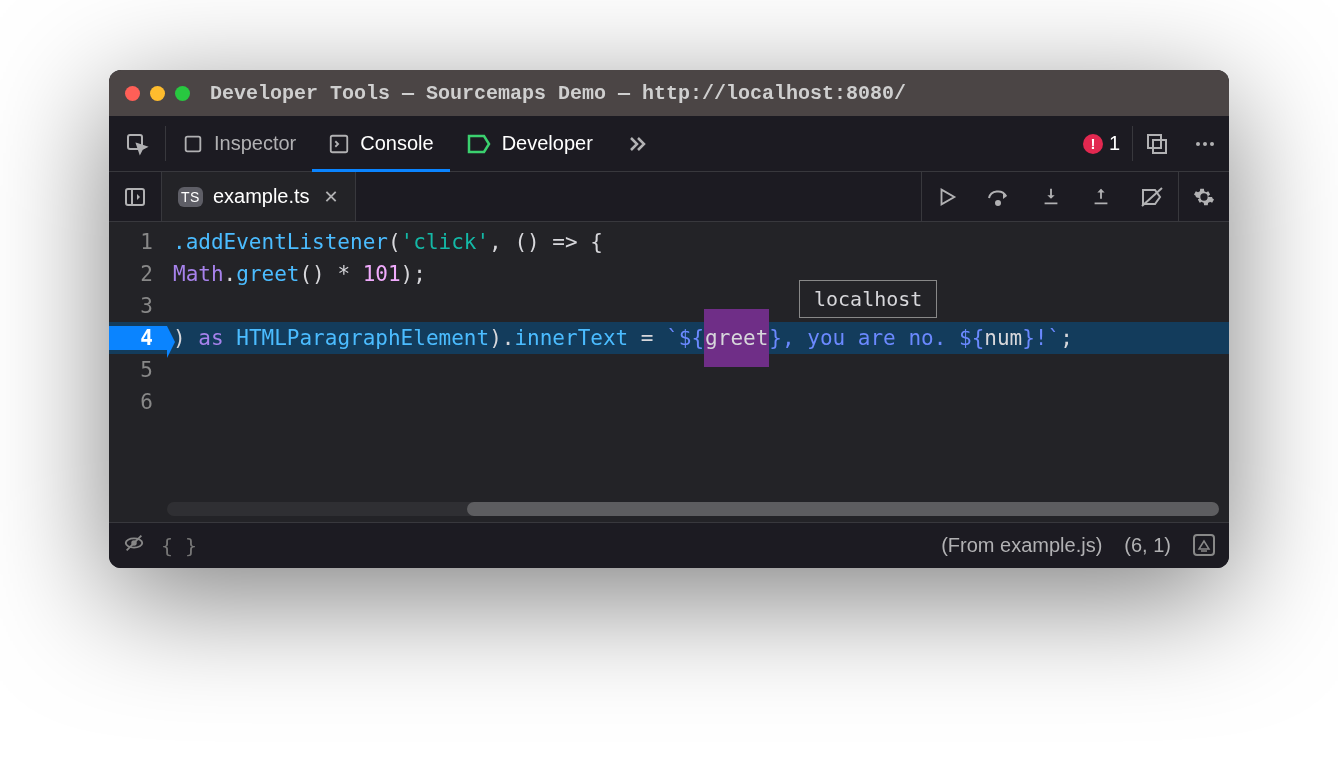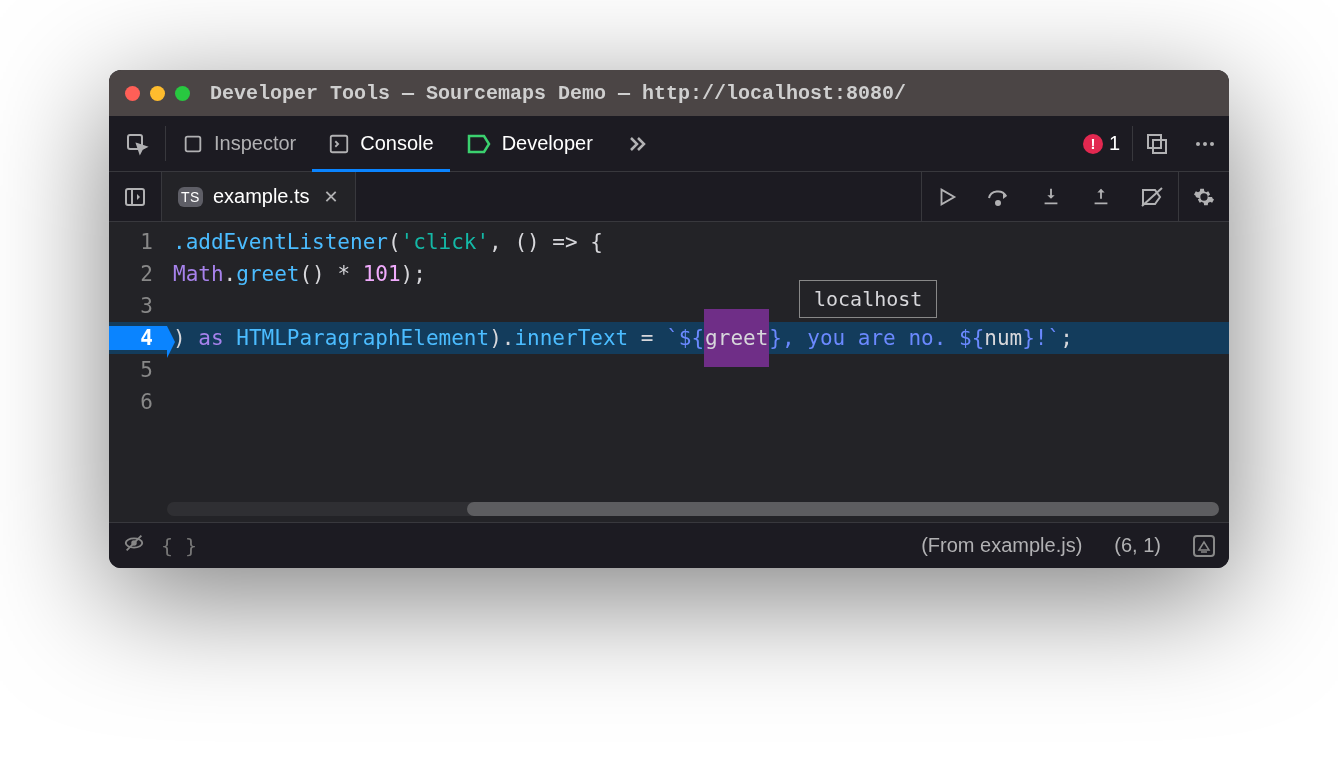--- a/index.html
+++ b/index.html
@@ -140,21 +140,21 @@
     background: rgba(180,180,180,0.35); border-radius:7px;
   }
 
   
   .statusbar {
     display:flex; align-items:center; height:46px;
     border-top:1px solid #38383d; padding:0 14px;
     color:#b1b1b3; font-size:20px; gap:16px;
     background:#1c1b22;
   }
-  .statusbar .right { margin-left:auto; display:flex; gap:32px; align-items:flex-end;}
+  .statusbar .right { margin-left:auto; display:flex; gap:22px; align-items:flex-start;}
   .braces { font-family: monospace; color:#777; }
   .end-icon { border:2px solid #888; border-radius:4px; width:22px; height:22px; display:flex; align-items:center; justify-content:center; font-size:12px;}
 </style>
 </head>
 <body>
 
 <div class="shadow-wrap">
 <div class="window">
 
   <div class="titlebar">

